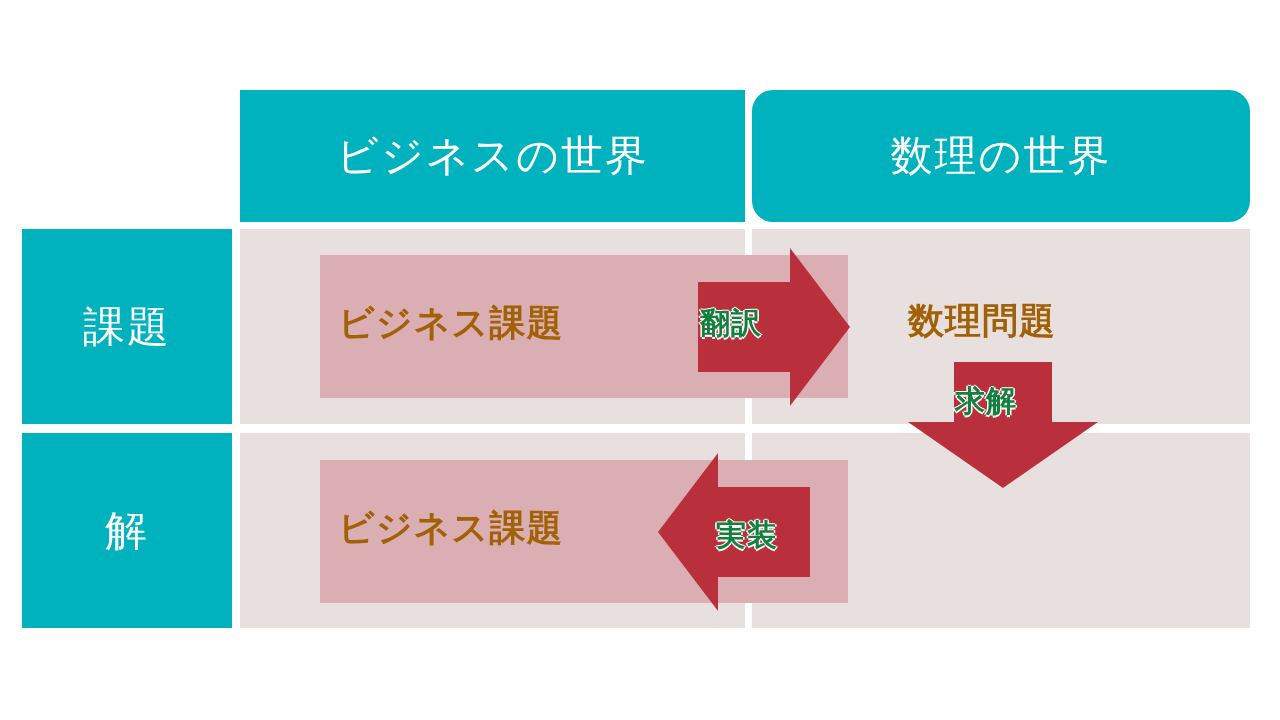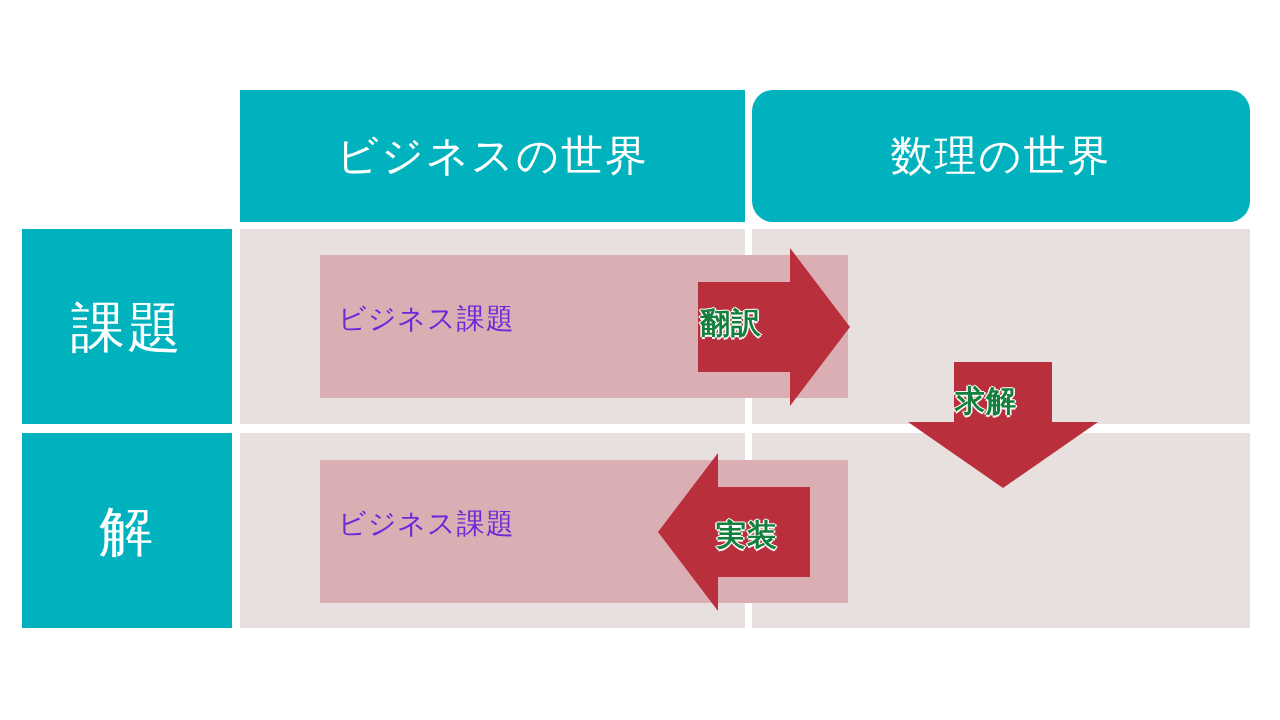--- a/index.html
+++ b/index.html
@@ -41,21 +41,21 @@
   
   .row-label {
     position: absolute;
     left: 22px;
     width: 210px;
     background: #00B2BE;
     color: #ffffff;
     display: flex;
     align-items: center;
     justify-content: center;
-    font-size: 54px;
+    font-size: 42px;
     font-weight: 400;
     letter-spacing: 2px;
     line-height: 1;
   }
   #row-label-issue    { top: 229px; height: 195px; }
   #row-label-solution { top: 433px; height: 195px; }
 
   
   .cell {
     position: absolute;
@@ -72,23 +72,23 @@
     left: 320px;
     width: 528px;
     background: #DBAEB4;
   }
   #pink-box-issue    { top: 255px; height: 143px; }
   #pink-box-solution { top: 460px; height: 143px; }
 
   
   .item-text {
     position: absolute;
-    color: #6d28d9;
-    font-size: 28px;
-    font-weight: 400;
+    color: #a16207;
+    font-size: 36px;
+    font-weight: 700;
     letter-spacing: 1px;
     line-height: 1;
     white-space: nowrap;
   }
   #text-biz-issue  { left: 338px; top: 305px; }
   #text-biz-sol    { left: 338px; top: 510px; }
   #text-math-issue { left: 908px; top: 303px; }
   #text-math-sol   { left: 908px; top: 508px; }
 
   
@@ -142,20 +142,21 @@
   <div class="cell" id="cell-biz-issue"></div>
   <div class="cell" id="cell-math-issue"></div>
   <div class="cell" id="cell-biz-sol"></div>
   <div class="cell" id="cell-math-sol"></div>
 
   <div class="pink-box" id="pink-box-issue"></div>
   <div class="pink-box" id="pink-box-solution"></div>
 
   <div class="item-text" id="text-biz-issue">ビジネス課題</div>
 
+  <div class="item-text" id="text-math-issue">数理問題</div>
 
   <div class="item-text" id="text-biz-sol">ビジネス課題</div>
 
 
   <svg class="arrow-svg" id="arrow-translate" viewBox="0 0 152 158">
     <polygon points="0,34 92,34 92,0 152,79 92,158 92,124 0,124" fill="#B92F3C"></polygon>
   </svg>
 
   <svg class="arrow-svg" id="arrow-solve" viewBox="0 0 190 126">
     <polygon points="46,0 144,0 144,60 190,60 95,126 0,60 46,60" fill="#B92F3C"></polygon>

